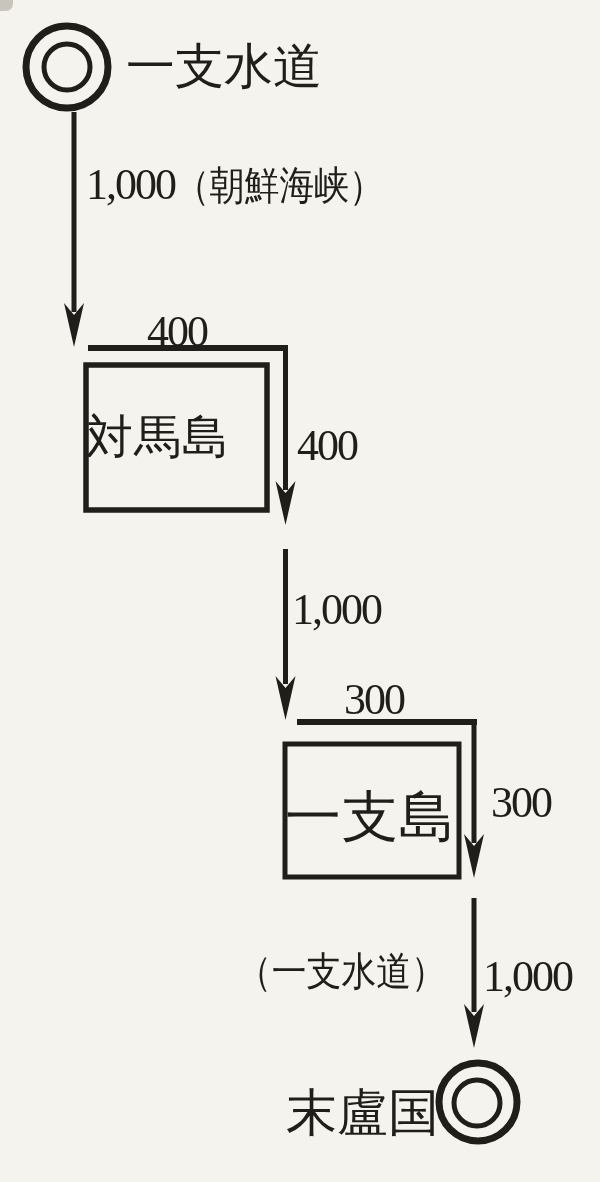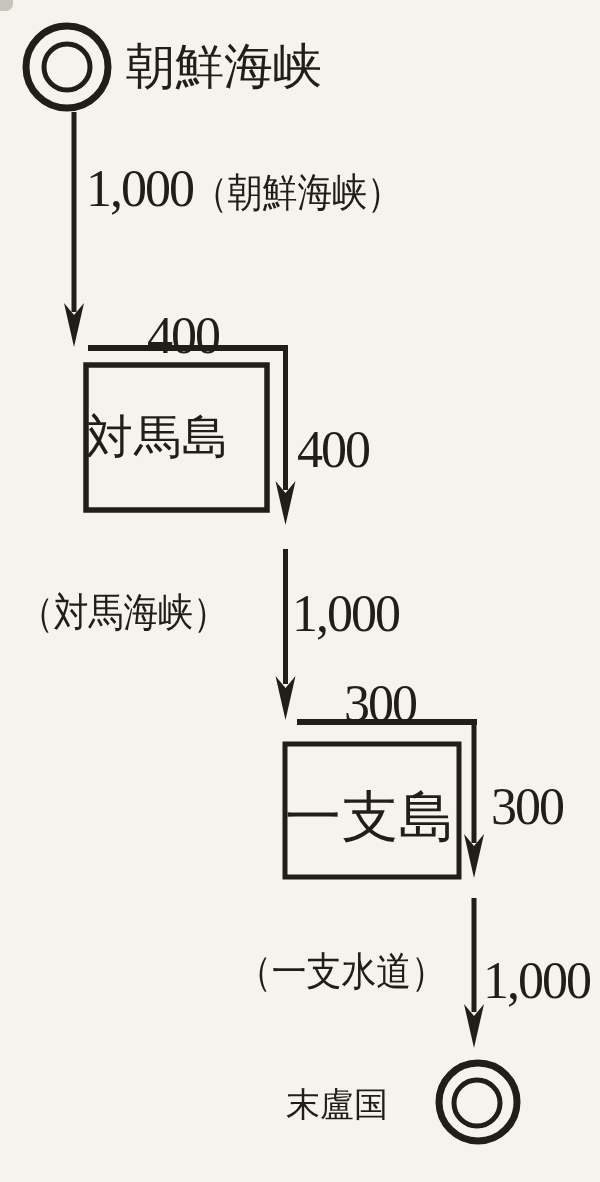--- a/index.html
+++ b/index.html
@@ -25,29 +25,29 @@
     left: 0;
     top: 0;
     color: var(--ink);
   }
   .lbl {
     position: absolute;
     line-height: 1;
     white-space: nowrap;
   }
   .num {
-    font-size: 52px;
+    font-size: 44px;
     letter-spacing: -2px;
   }
   .kanji-lg {
     font-size: 49px;
     letter-spacing: 0px;
   }
   .kanji-md {
-    font-size: 34px;
+    font-size: 51px;
   }
   .paren {
     font-size: 40px;
     display: inline-block;
     transform: scaleX(0.87);
     transform-origin: 0 60%;
   }
   .box-name {
     position: absolute;
     line-height: 1;
@@ -97,37 +97,34 @@
 
     <rect x="285" y="744" width="174" height="133" fill="none" stroke="currentColor" stroke-width="5"></rect>
 
     <line x1="474" y1="898" x2="474" y2="1012" stroke="currentColor" stroke-width="5"></line>
     <polygon points="464,1004 474,1016 484,1004 474,1048" fill="currentColor"></polygon>
 
     <circle cx="478" cy="1102" r="39" fill="none" stroke="currentColor" stroke-width="7"></circle>
     <circle cx="477" cy="1103" r="23" fill="none" stroke="currentColor" stroke-width="5"></circle>
   </svg>
 
-  <div class="lbl kanji-lg" style="left:126px; top:42px;">朝鮮海峡</div>
+  <div class="lbl kanji-lg" style="left:126px; top:42px;">一支水道</div>
 
   <div class="lbl" style="left:86px; top:163px;">
     <span class="num">1,000</span><span class="paren">（朝鮮海峡）</span>
   </div>
 
   <div class="lbl num" style="left:147px; top:310px;">400</div>
 
   <div class="box-name" style="left:86px; top:414px; width:181px;">対馬島</div>
 
   <div class="lbl num" style="left:297px; top:424px;">400</div>
 
   <div class="lbl num" style="left:292px; top:588px;">1,000</div>
 
-  <div class="lbl" style="left:19px; top:593px;">
-    <span class="paren">（対馬海峡）</span>
-  </div>
 
   <div class="lbl num" style="left:344px; top:678px;">300</div>
 
   <div class="box-name" style="left:285px; top:789px; width:174px; font-size:56px;">一支島</div>
 
   <div class="lbl num" style="left:491px; top:781px;">300</div>
 
   <div class="lbl" style="left:237px; top:952px;">
     <span class="paren">（一支水道）</span>
   </div>

